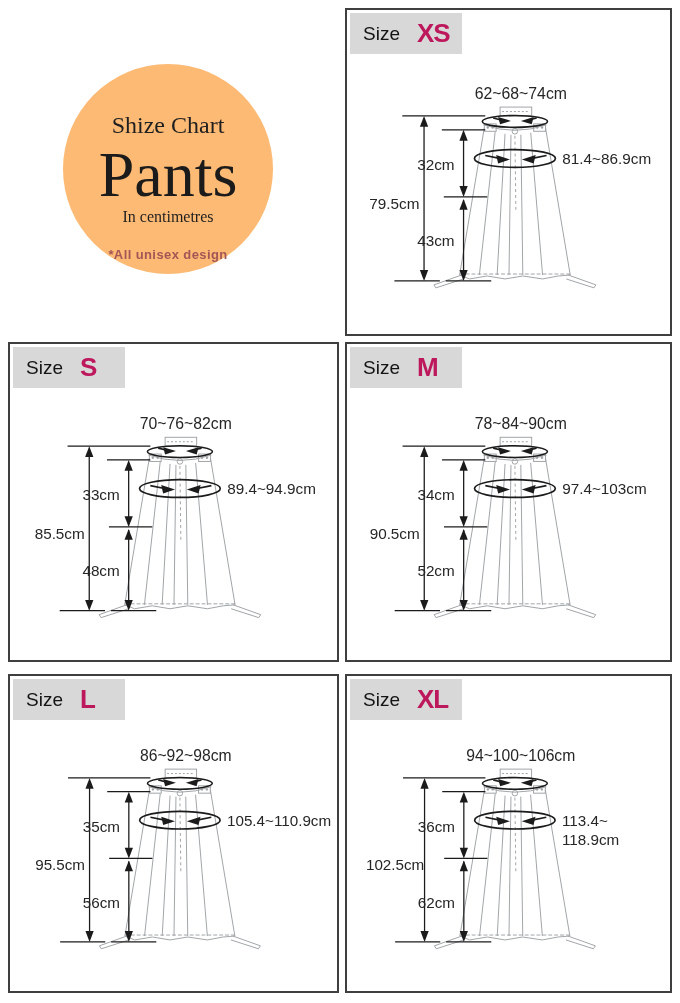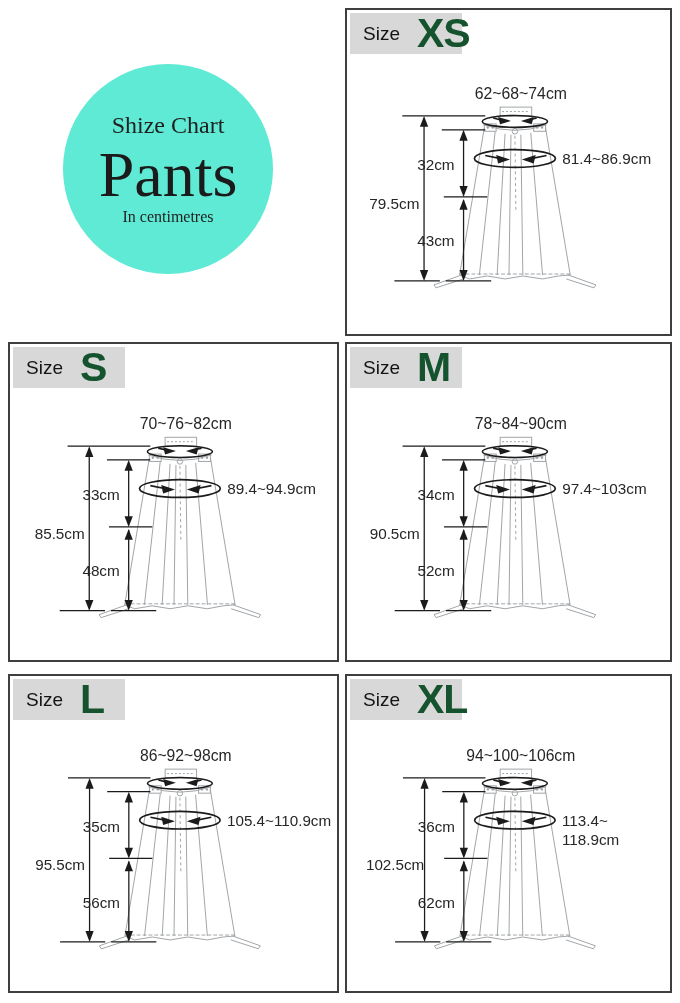--- a/index.html
+++ b/index.html
@@ -4,21 +4,21 @@
 <style>
   html,body { margin:0; padding:0; background:#ffffff; }
   .page {
     position:relative; width:680px; height:1003px; background:#ffffff;
     font-family:"Liberation Sans", sans-serif; overflow:hidden;
   }
 
   
   .badge {
     position:absolute; left:63px; top:64px; width:210px; height:210px;
-    border-radius:50%; background:#5eead4; text-align:center;
+    border-radius:50%; background:#fdba74; text-align:center;
   }
   .badge-line1 {
     position:absolute; top:48px; width:100%;
     font-family:"Liberation Serif", serif; font-size:24px; color:#1f1f1f;
   }
   .badge-title {
     position:absolute; top:74px; width:100%;
     font-family:"Liberation Serif", serif; font-size:64px; color:#1b1b1b;
   }
   .badge-unit {
@@ -41,21 +41,21 @@
   .panel-l  { left:8px;   top:674px; width:331px; height:319px; }
   .panel-xl { left:345px; top:674px; width:327px; height:319px; }
 
   .panel-header {
     position:absolute; left:3px; top:3px; width:112px; height:41px;
     background:#d8d8d8; display:flex; align-items:center;
     padding-left:13px; box-sizing:border-box;
   }
   .size-word { font-size:19px; color:#141414; }
   .size-code {
-    font-size:41px; font-weight:600; color:#14532d;
+    font-size:26px; font-weight:600; color:#be185d;
     margin-left:17px; letter-spacing:-1px;
   }
 
   .diagram {
     position:absolute; left:0; bottom:0; width:100%; height:calc(100% - 46px);
   }
   .diagram text {
     font-family:"Liberation Sans", sans-serif; font-size:15.5px; fill:#262626;
   }
   .diagram text.waist-txt { font-size:16px; }
@@ -69,20 +69,21 @@
 </style>
 </head>
 <body>
 
 <div class="page">
 
   <div class="badge">
     <div class="badge-line1">Shize Chart</div>
     <div class="badge-title">Pants</div>
     <div class="badge-unit">In centimetres</div>
+    <div class="badge-note">*All unisex design</div>
   </div>
 
   <div id="panels">
     <div class="panel panel-xs">
       <div class="panel-header">
         <span class="size-word">Size</span>
         <span class="size-code">XS</span>
       </div>
       <svg class="diagram" viewBox="0 0 327 274" preserveAspectRatio="xMidYMid meet">
 

